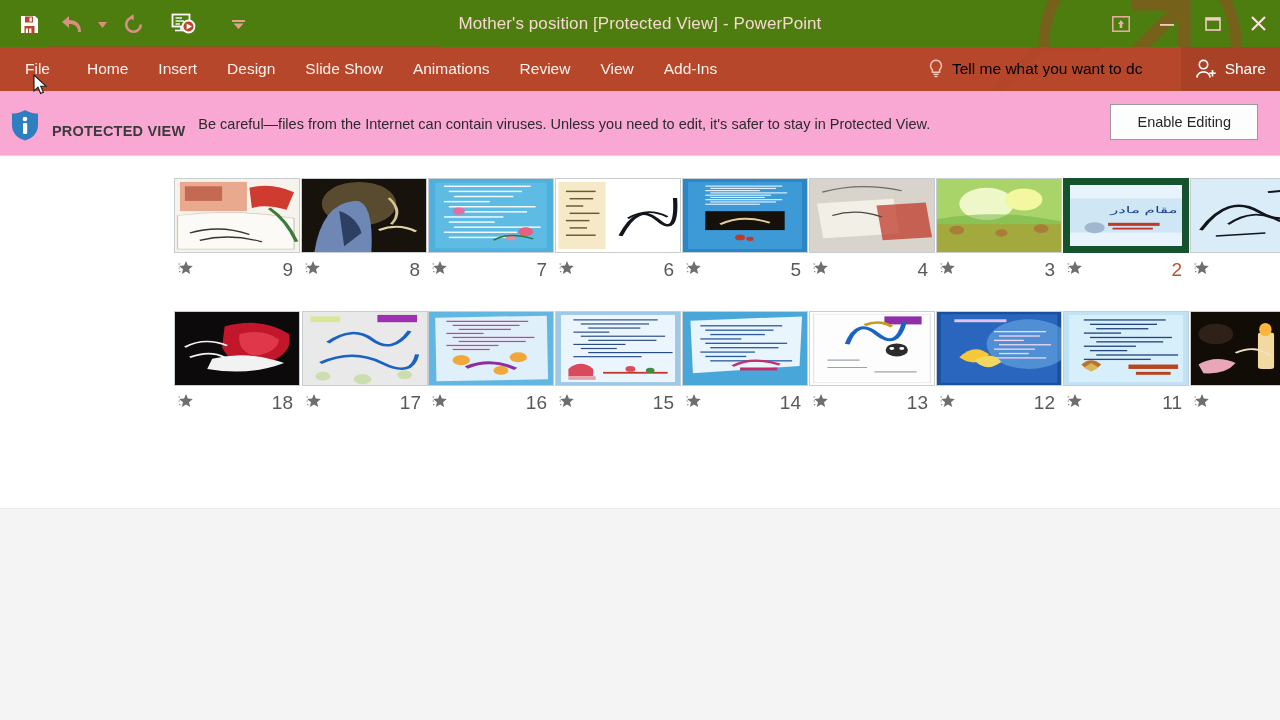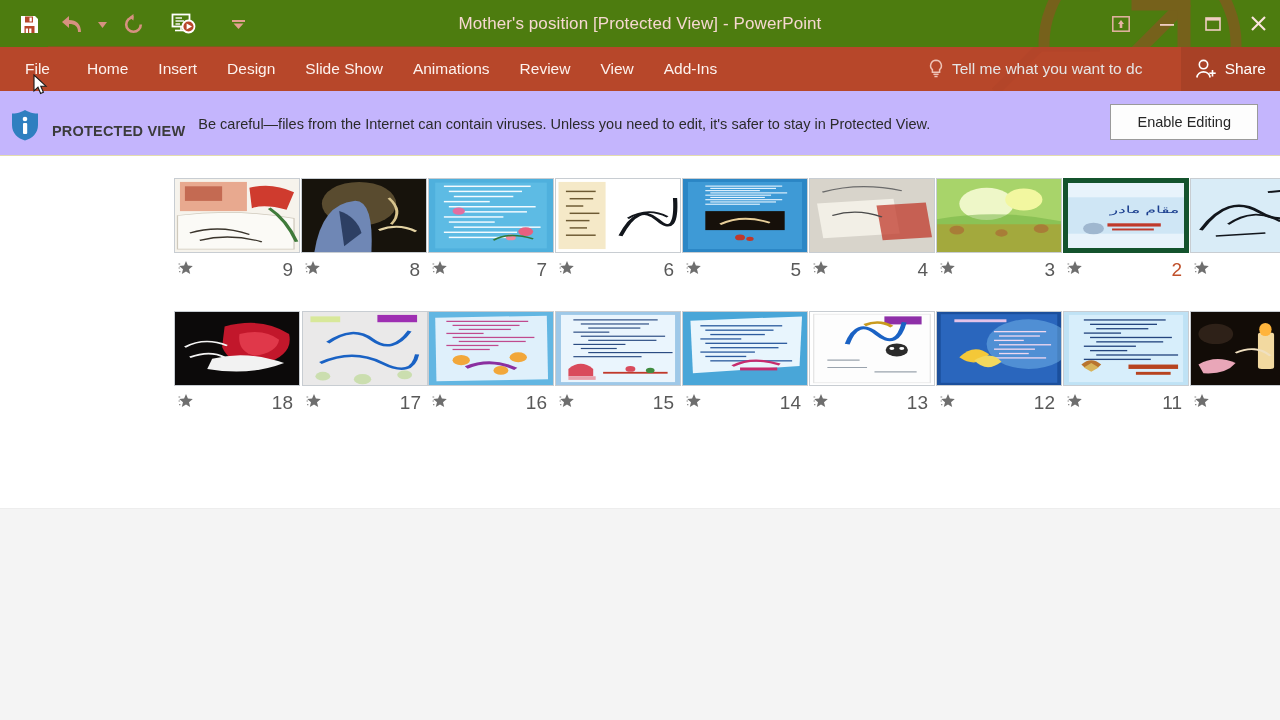--- a/index.html
+++ b/index.html
@@ -50,33 +50,33 @@
     position:absolute;right:180px;top:-60px;width:360px;height:200px;opacity:.42;pointer-events:none;
   }
   .tabs{position:absolute;left:0;top:0;height:44px;display:flex;align-items:center;}
   .tab{
     height:44px;display:flex;align-items:center;padding:0 15px;
     color:#fdf2ee;font-size:15.5px;white-space:nowrap;
   }
   .tab.file{padding-left:25px;padding-right:22px;}
   .tellme{
     position:absolute;left:928px;top:0;height:44px;display:flex;align-items:center;gap:8px;
-    color:#e5e5e5;font-size:15.5px;white-space:nowrap;
+    color:#000000;font-size:15.5px;white-space:nowrap;
   }
   .share{
     position:absolute;right:0;top:0;height:44px;
     background:#a84126;
     display:flex;align-items:center;gap:8px;padding:0 14px 0 14px;
     color:#fff;font-size:15.5px;white-space:nowrap;
   }
 
   
   .pvbar{
     position:absolute;left:0;top:91px;width:1280px;height:64px;
-    background:#c4b5fd;border-bottom:1px solid #e3dcae;
+    background:#f9a8d4;border-bottom:1px solid #e3dcae;
     display:flex;align-items:flex-start;
   }
   .pv-icon{margin:18px 0 0 10px;flex:0 0 auto;}
   .pv-label{
     margin:32px 0 0 12px;font-size:14.5px;font-weight:bold;color:#3b3b3b;
     letter-spacing:.2px;white-space:nowrap;
   }
   .pv-msg{
     margin:22px 0 0 13px;font-size:14.5px;color:#2b2b2b;line-height:23px;
     width:865px;
@@ -100,21 +100,21 @@
   }
   .grid-row{position:absolute;left:0;width:1280px;height:110px;}
   .cell{
     position:absolute;width:126px;height:110px;
   }
   .thumb{
     position:absolute;left:0;top:0;width:126px;height:75px;
     box-sizing:border-box;border:1px solid #c8cdd2;background:#fff;
     display:flex;align-items:center;justify-content:center;overflow:hidden;
   }
-  .thumb.selected{border:5px solid #14532d;}
+  .thumb.selected{border:7px solid #14532d;}
   .thumb-art{width:100%;height:100%;display:block;}
   .meta{
     position:absolute;left:0;top:79px;width:126px;height:26px;
     display:flex;align-items:center;
   }
   .star{margin-left:4px;flex:0 0 auto;}
   .slidenum{
     flex:1 1 auto;text-align:right;padding-right:7px;
     font-size:19px;color:#595959;font-family:"Liberation Sans", sans-serif;
     line-height:26px;

